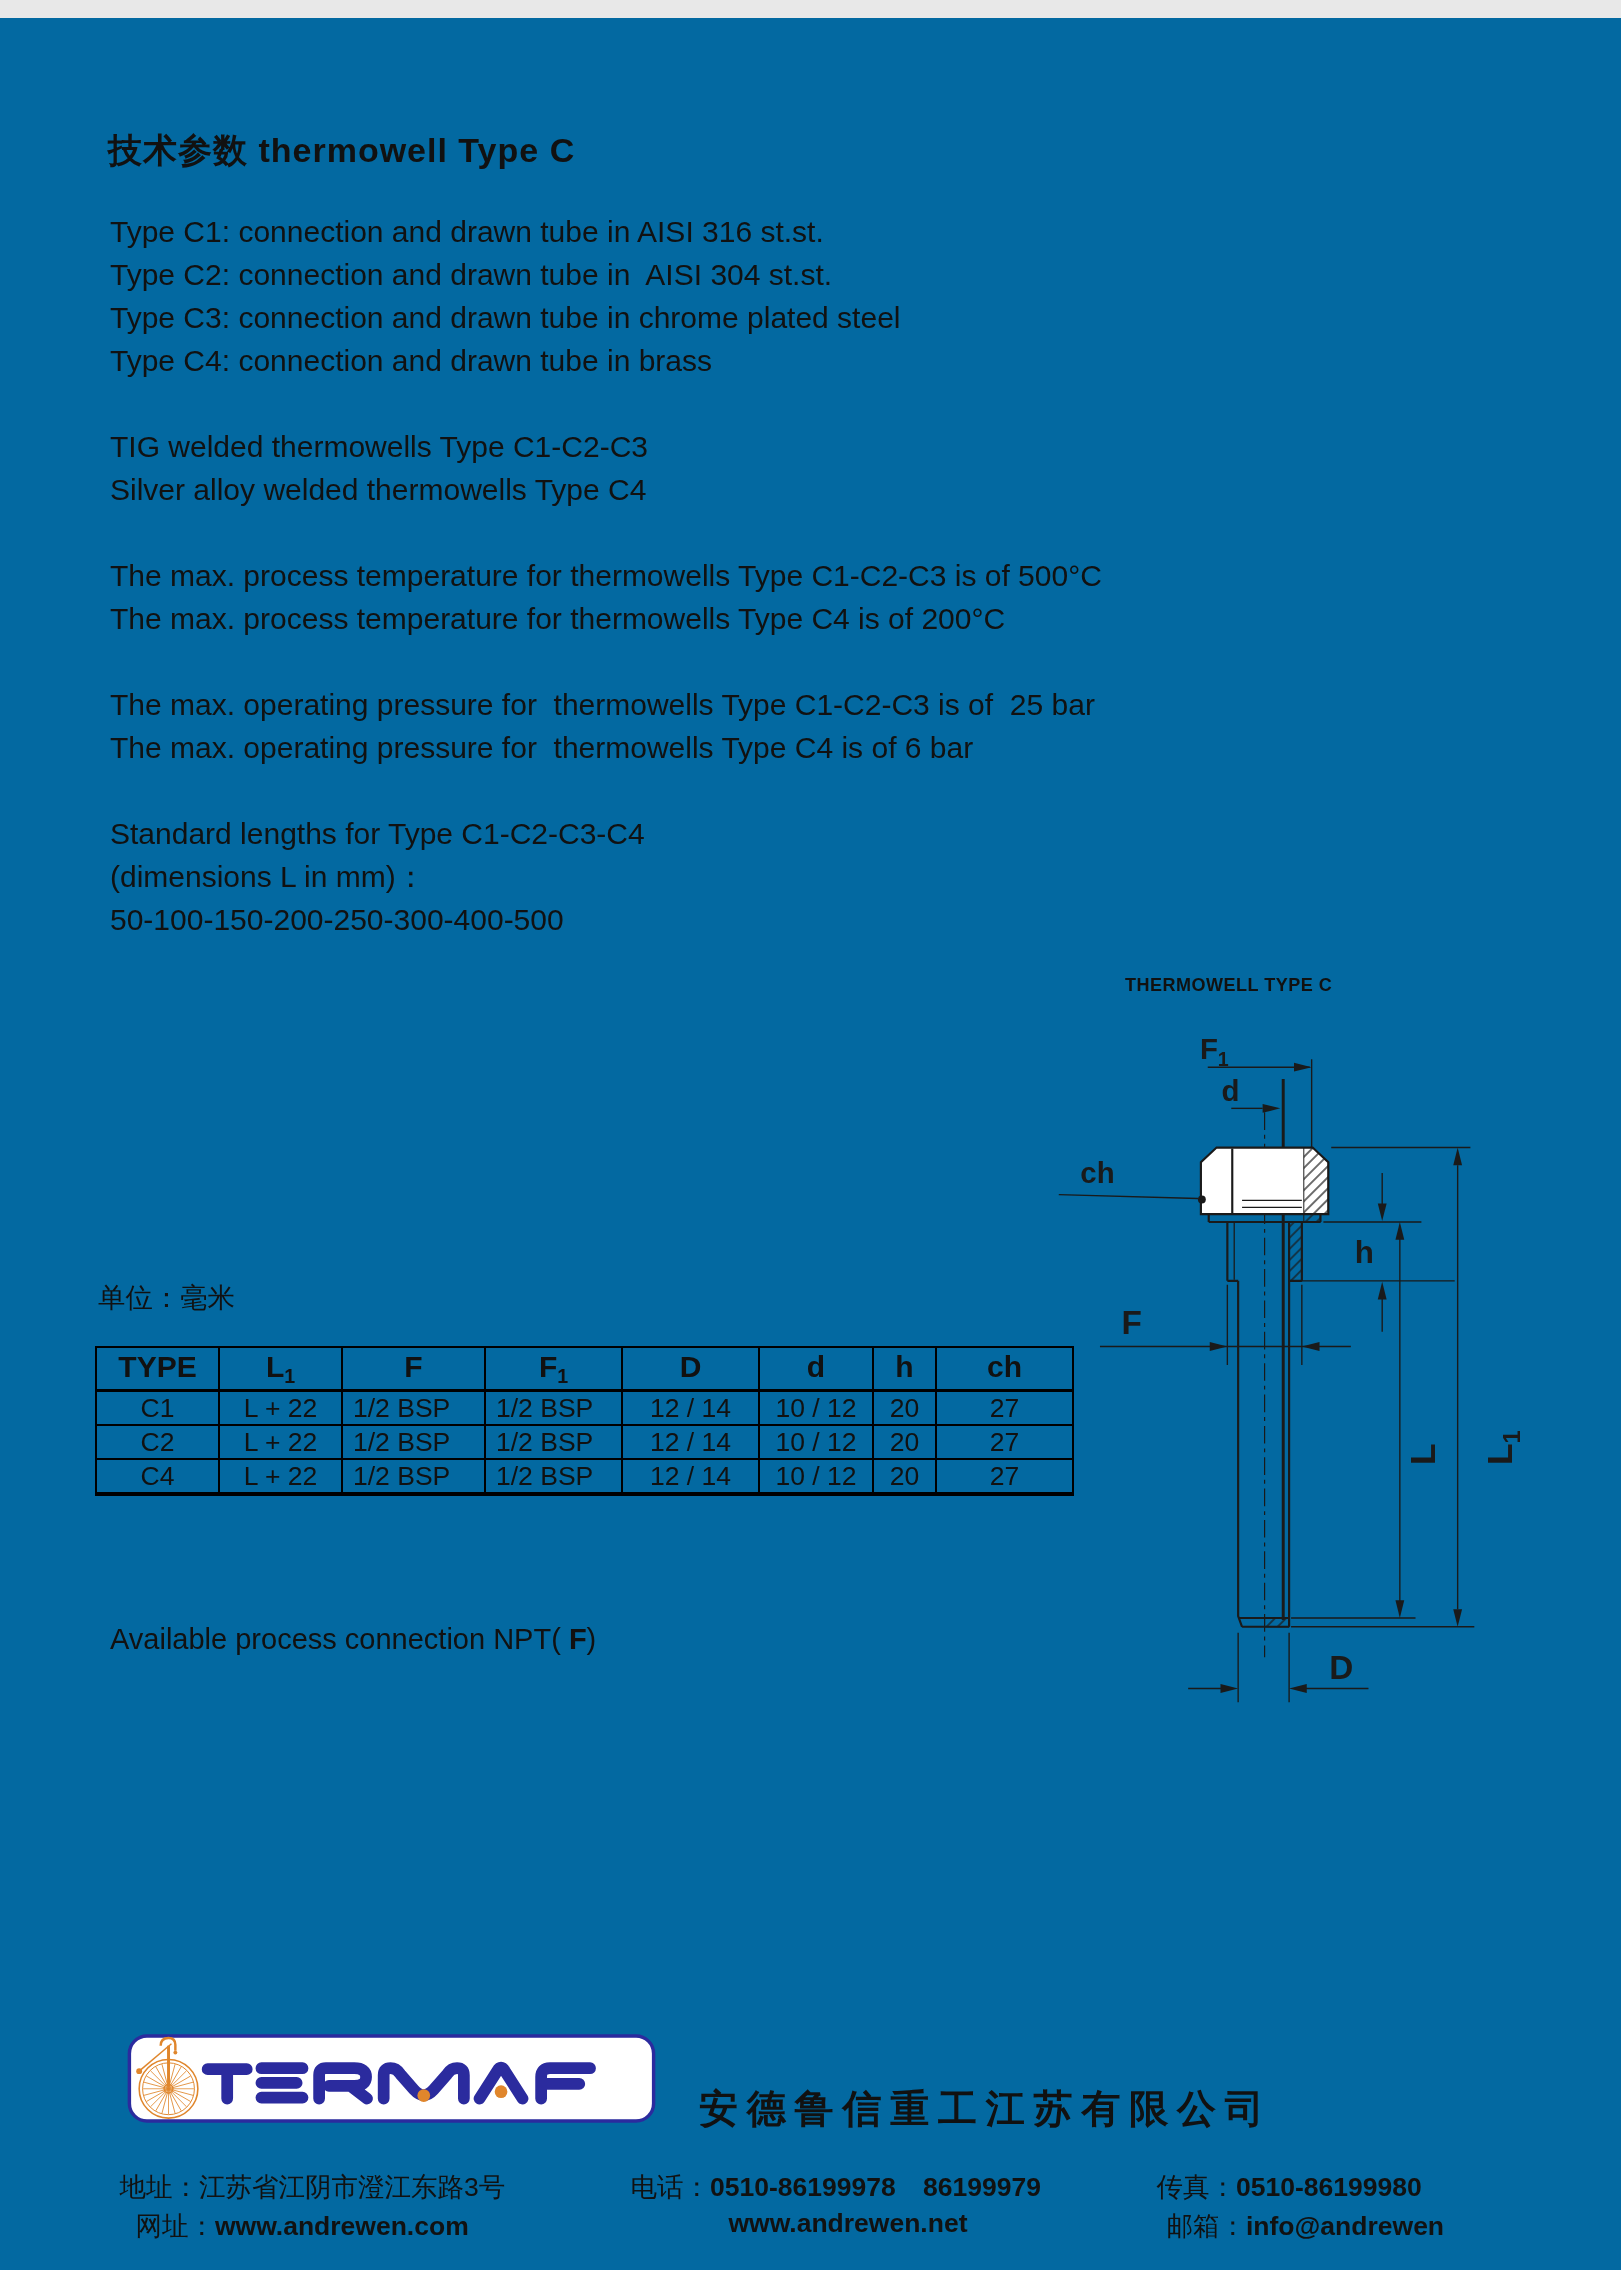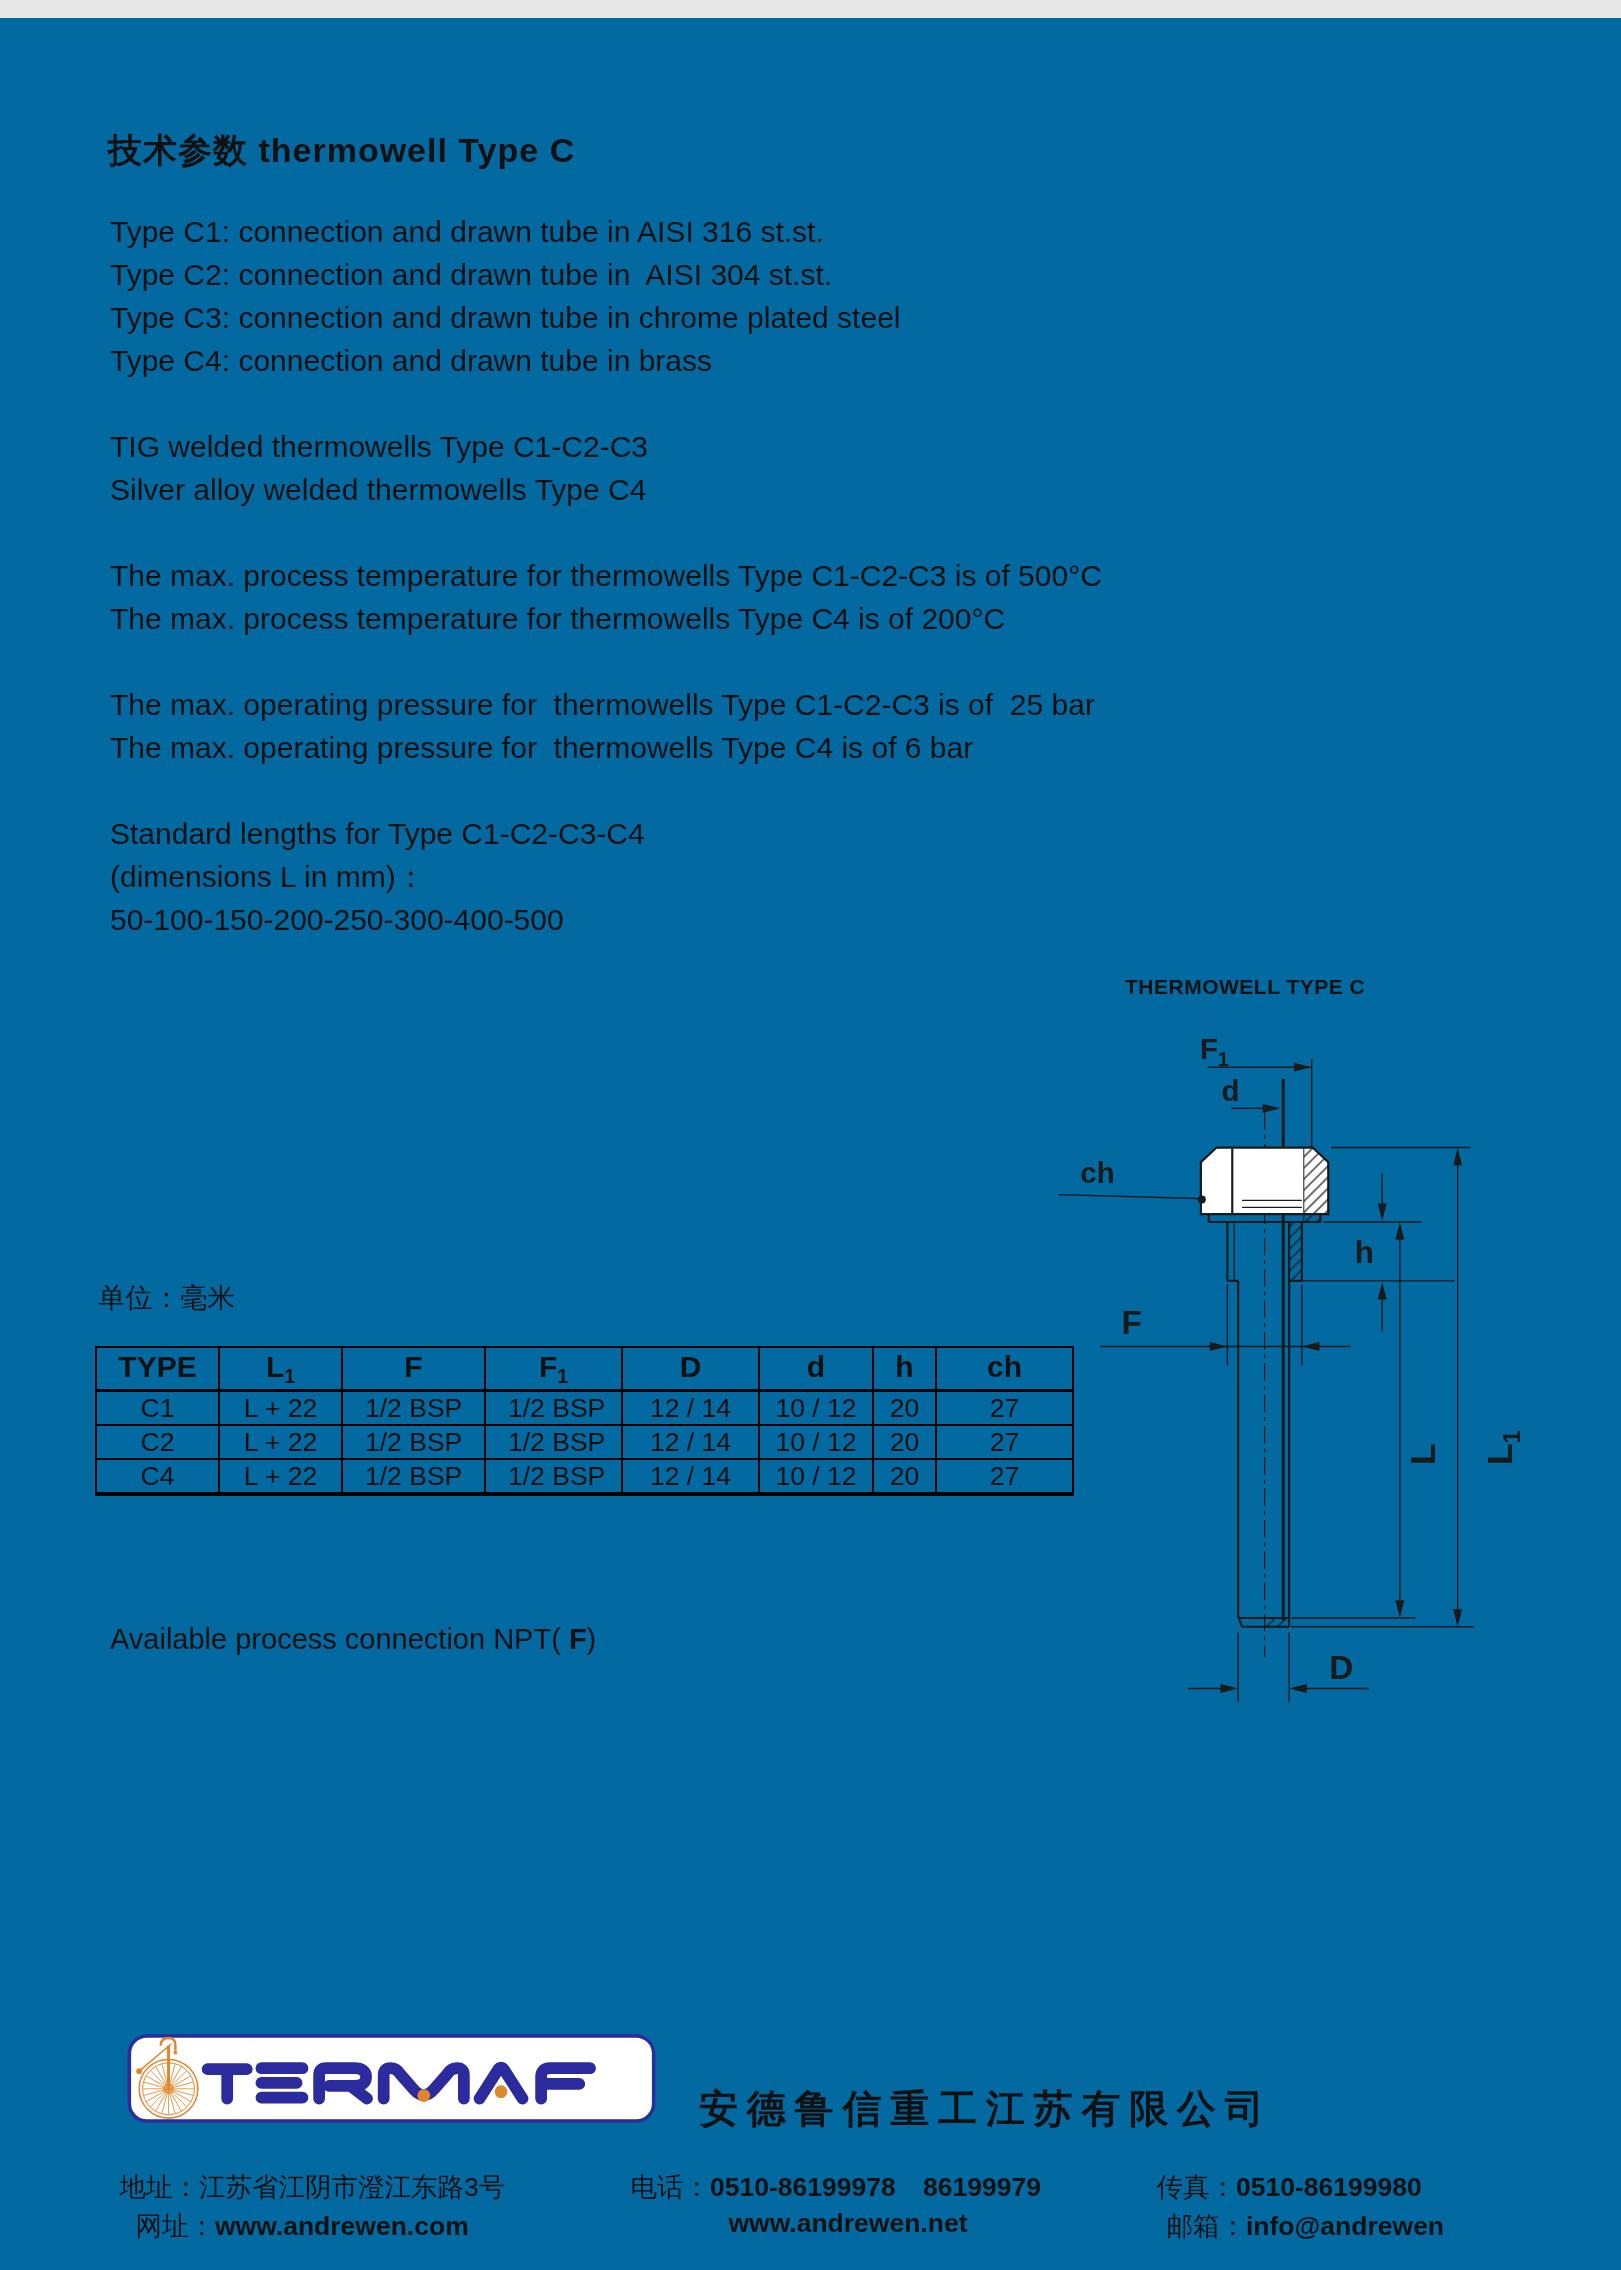--- a/index.html
+++ b/index.html
@@ -9,36 +9,36 @@
     background:#0369a1;
     font-family:"Liberation Sans", sans-serif;
     color:#111;
     margin:18px auto;
     overflow:hidden;
   }
   .abs{position:absolute;}
   .doc-title{left:108px;top:110px;font-size:34px;font-weight:bold;letter-spacing:1px;white-space:pre;}
   .body-text{left:110px;top:192px;font-size:30px;line-height:43px;}
   .body-text .line{white-space:pre;min-height:43px;}
-  .drawing-title{left:1125px;top:957px;font-size:21px;font-weight:bold;letter-spacing:0.5px;white-space:pre;}
+  .drawing-title{left:1125px;top:957px;font-size:18px;font-weight:bold;letter-spacing:0.5px;white-space:pre;}
   .unit-note{left:98px;top:1262px;font-size:27.4px;white-space:pre;}
   .npt-note{left:110px;top:1605px;font-size:29px;white-space:pre;}
   .npt-note b{font-weight:bold;}
 
   
   .spec-table{left:95px;top:1328px;}
   table.spec{border-collapse:collapse;border:2.9px solid #000;border-bottom:4.9px solid #000;table-layout:fixed;}
   table.spec th, table.spec td{
     border-left:2.9px solid #000;border-right:2.9px solid #000;
     border-top:2px solid #000;border-bottom:2px solid #000;
     text-align:center;padding:0;white-space:pre;overflow:hidden;
   }
   table.spec thead th{height:41px;font-size:30px;font-weight:bold;border-bottom:3.9px solid #000;}
   table.spec td{height:32px;font-size:26.5px;font-weight:normal;}
-  table.spec td.al{text-align:left;padding-left:22px;}
+  table.spec td.al{text-align:left;padding-left:10px;}
   .sub{font-size:19.6px;vertical-align:-5.9px;}
 
   
   .drawing{left:1039px;top:1010px;width:510px;height:686px;}
   .pline{fill:none;stroke:#1a1a1a;stroke-width:2.2px;}
   .pthin{fill:none;stroke:#1a1a1a;stroke-width:1.3px;}
   .pbore{fill:none;stroke:#1a1a1a;stroke-width:3px;}
   .pcenter{fill:none;stroke:#1a1a1a;stroke-width:1.2px;stroke-dasharray:18 5 4 5;}
   .dline{fill:none;stroke:#1a1a1a;stroke-width:1.4px;}
   .darr{fill:#1a1a1a;stroke:none;}

